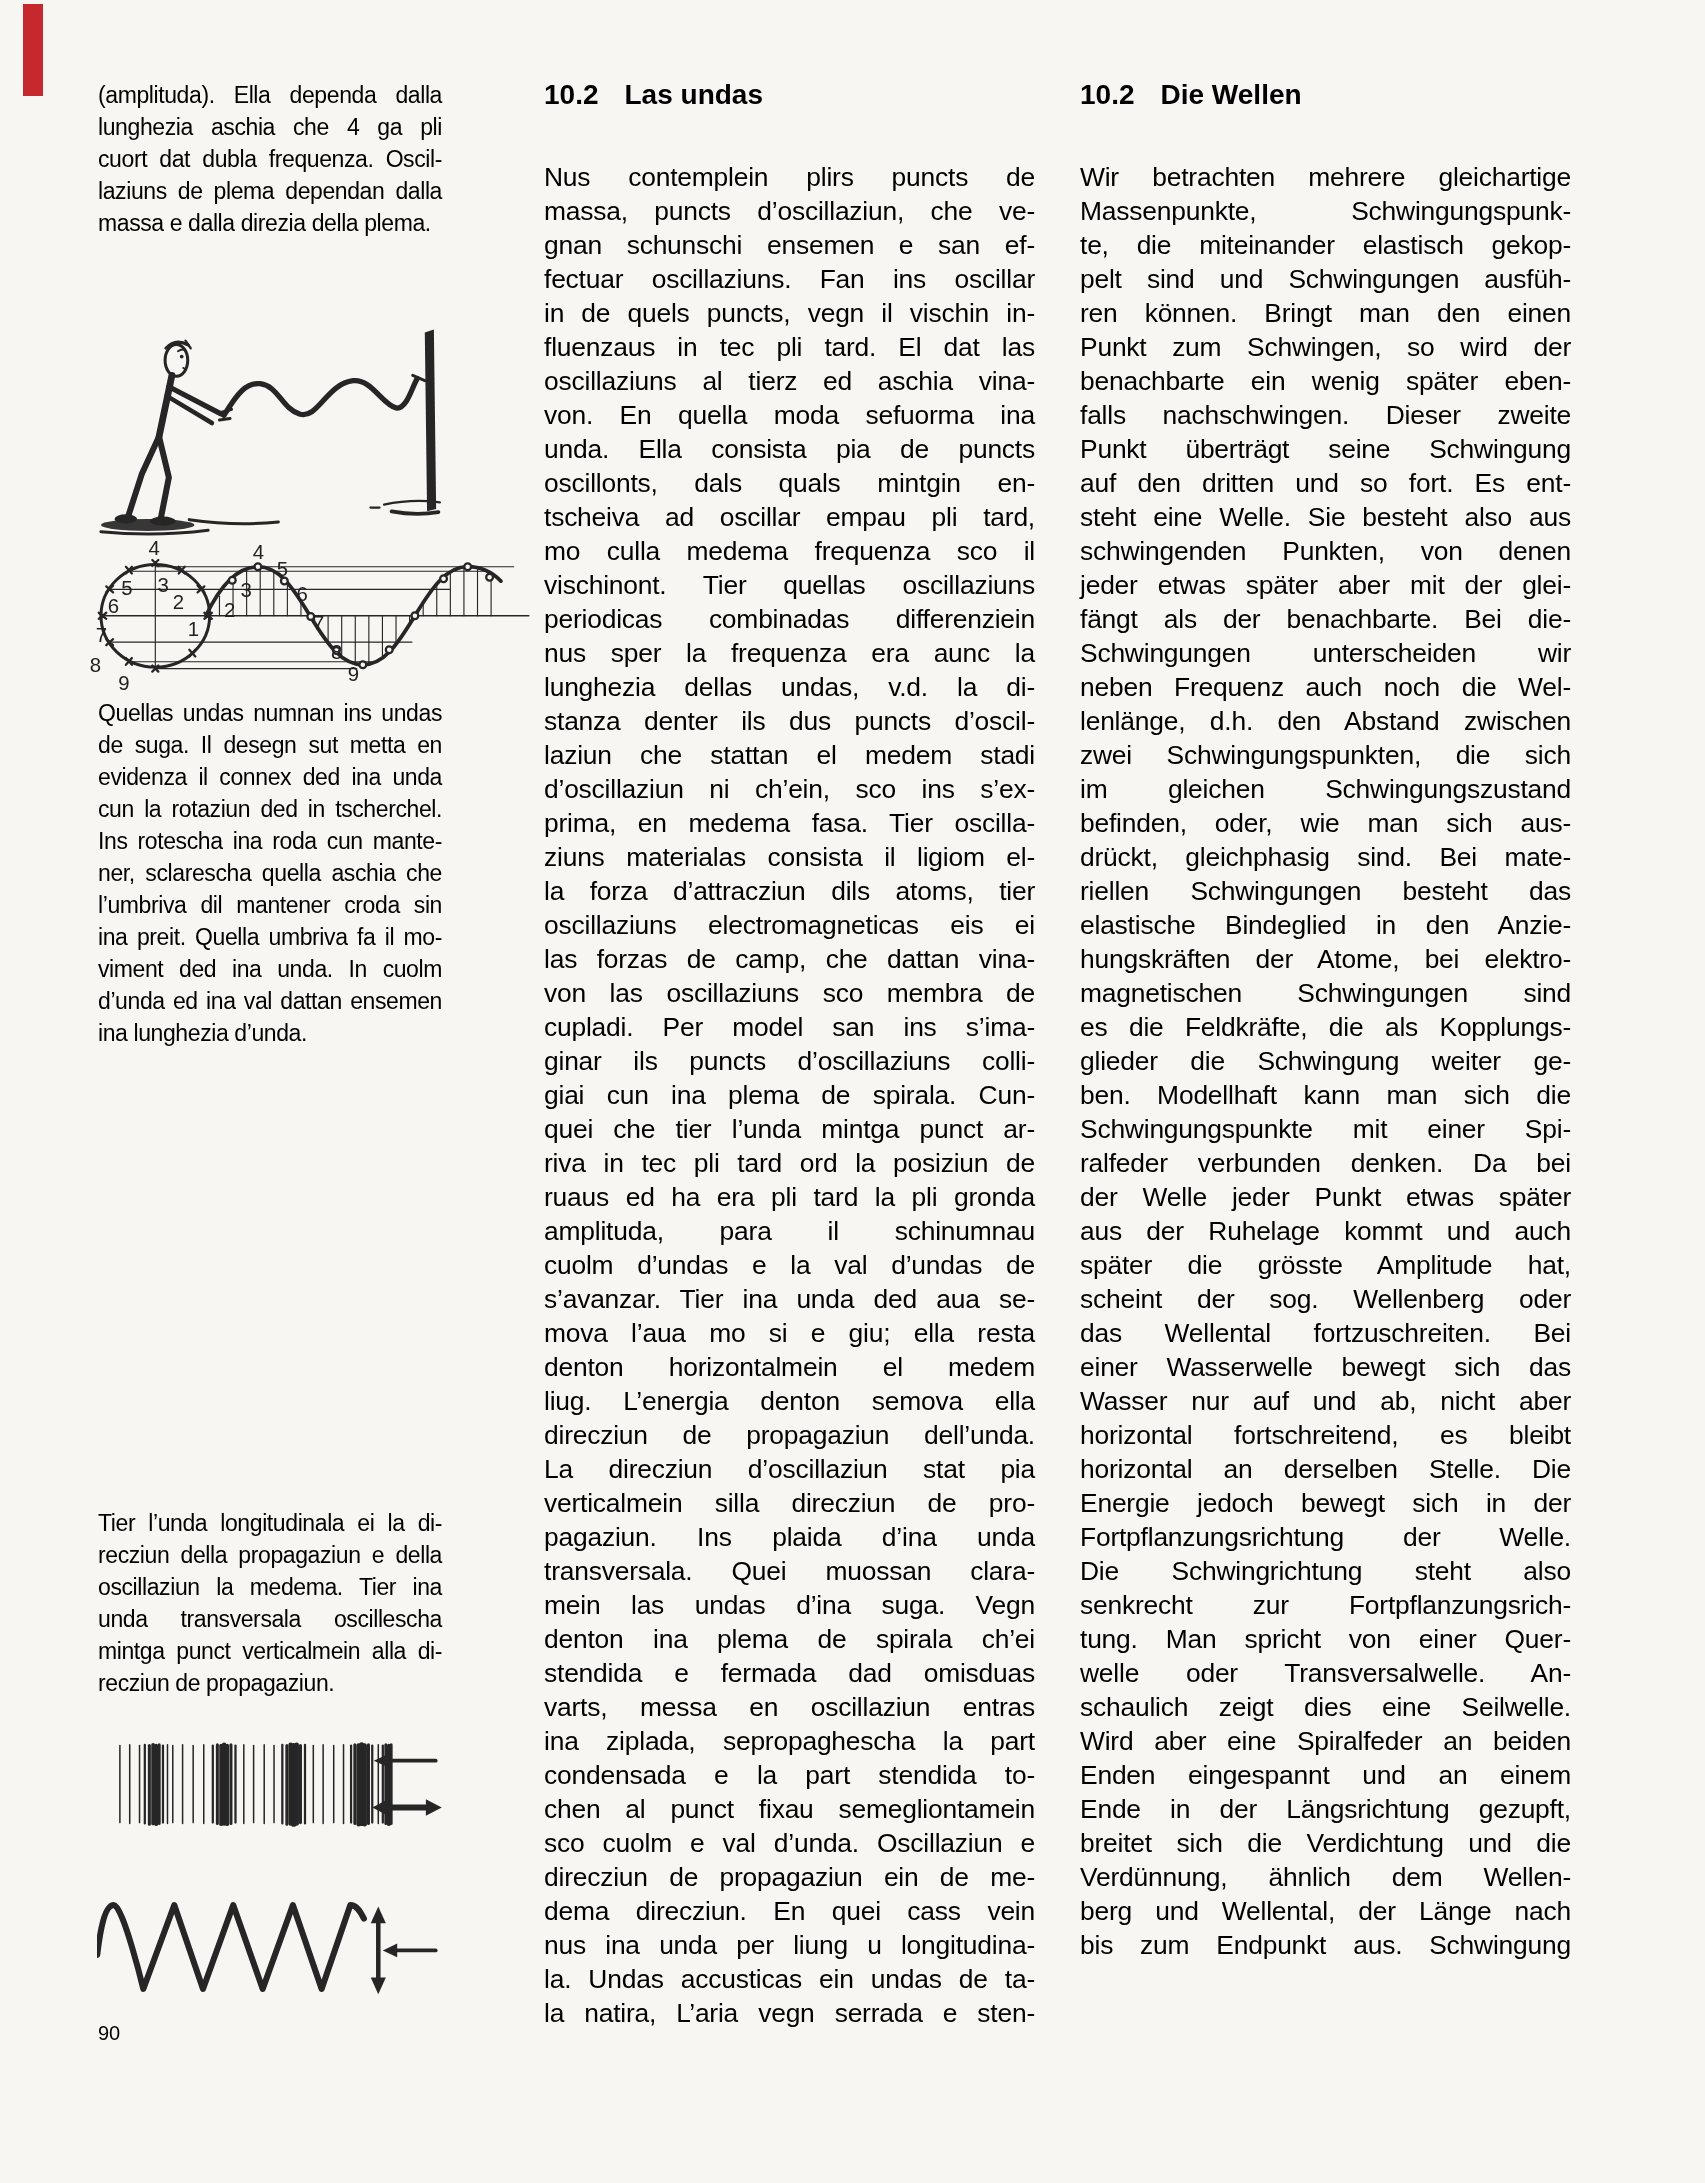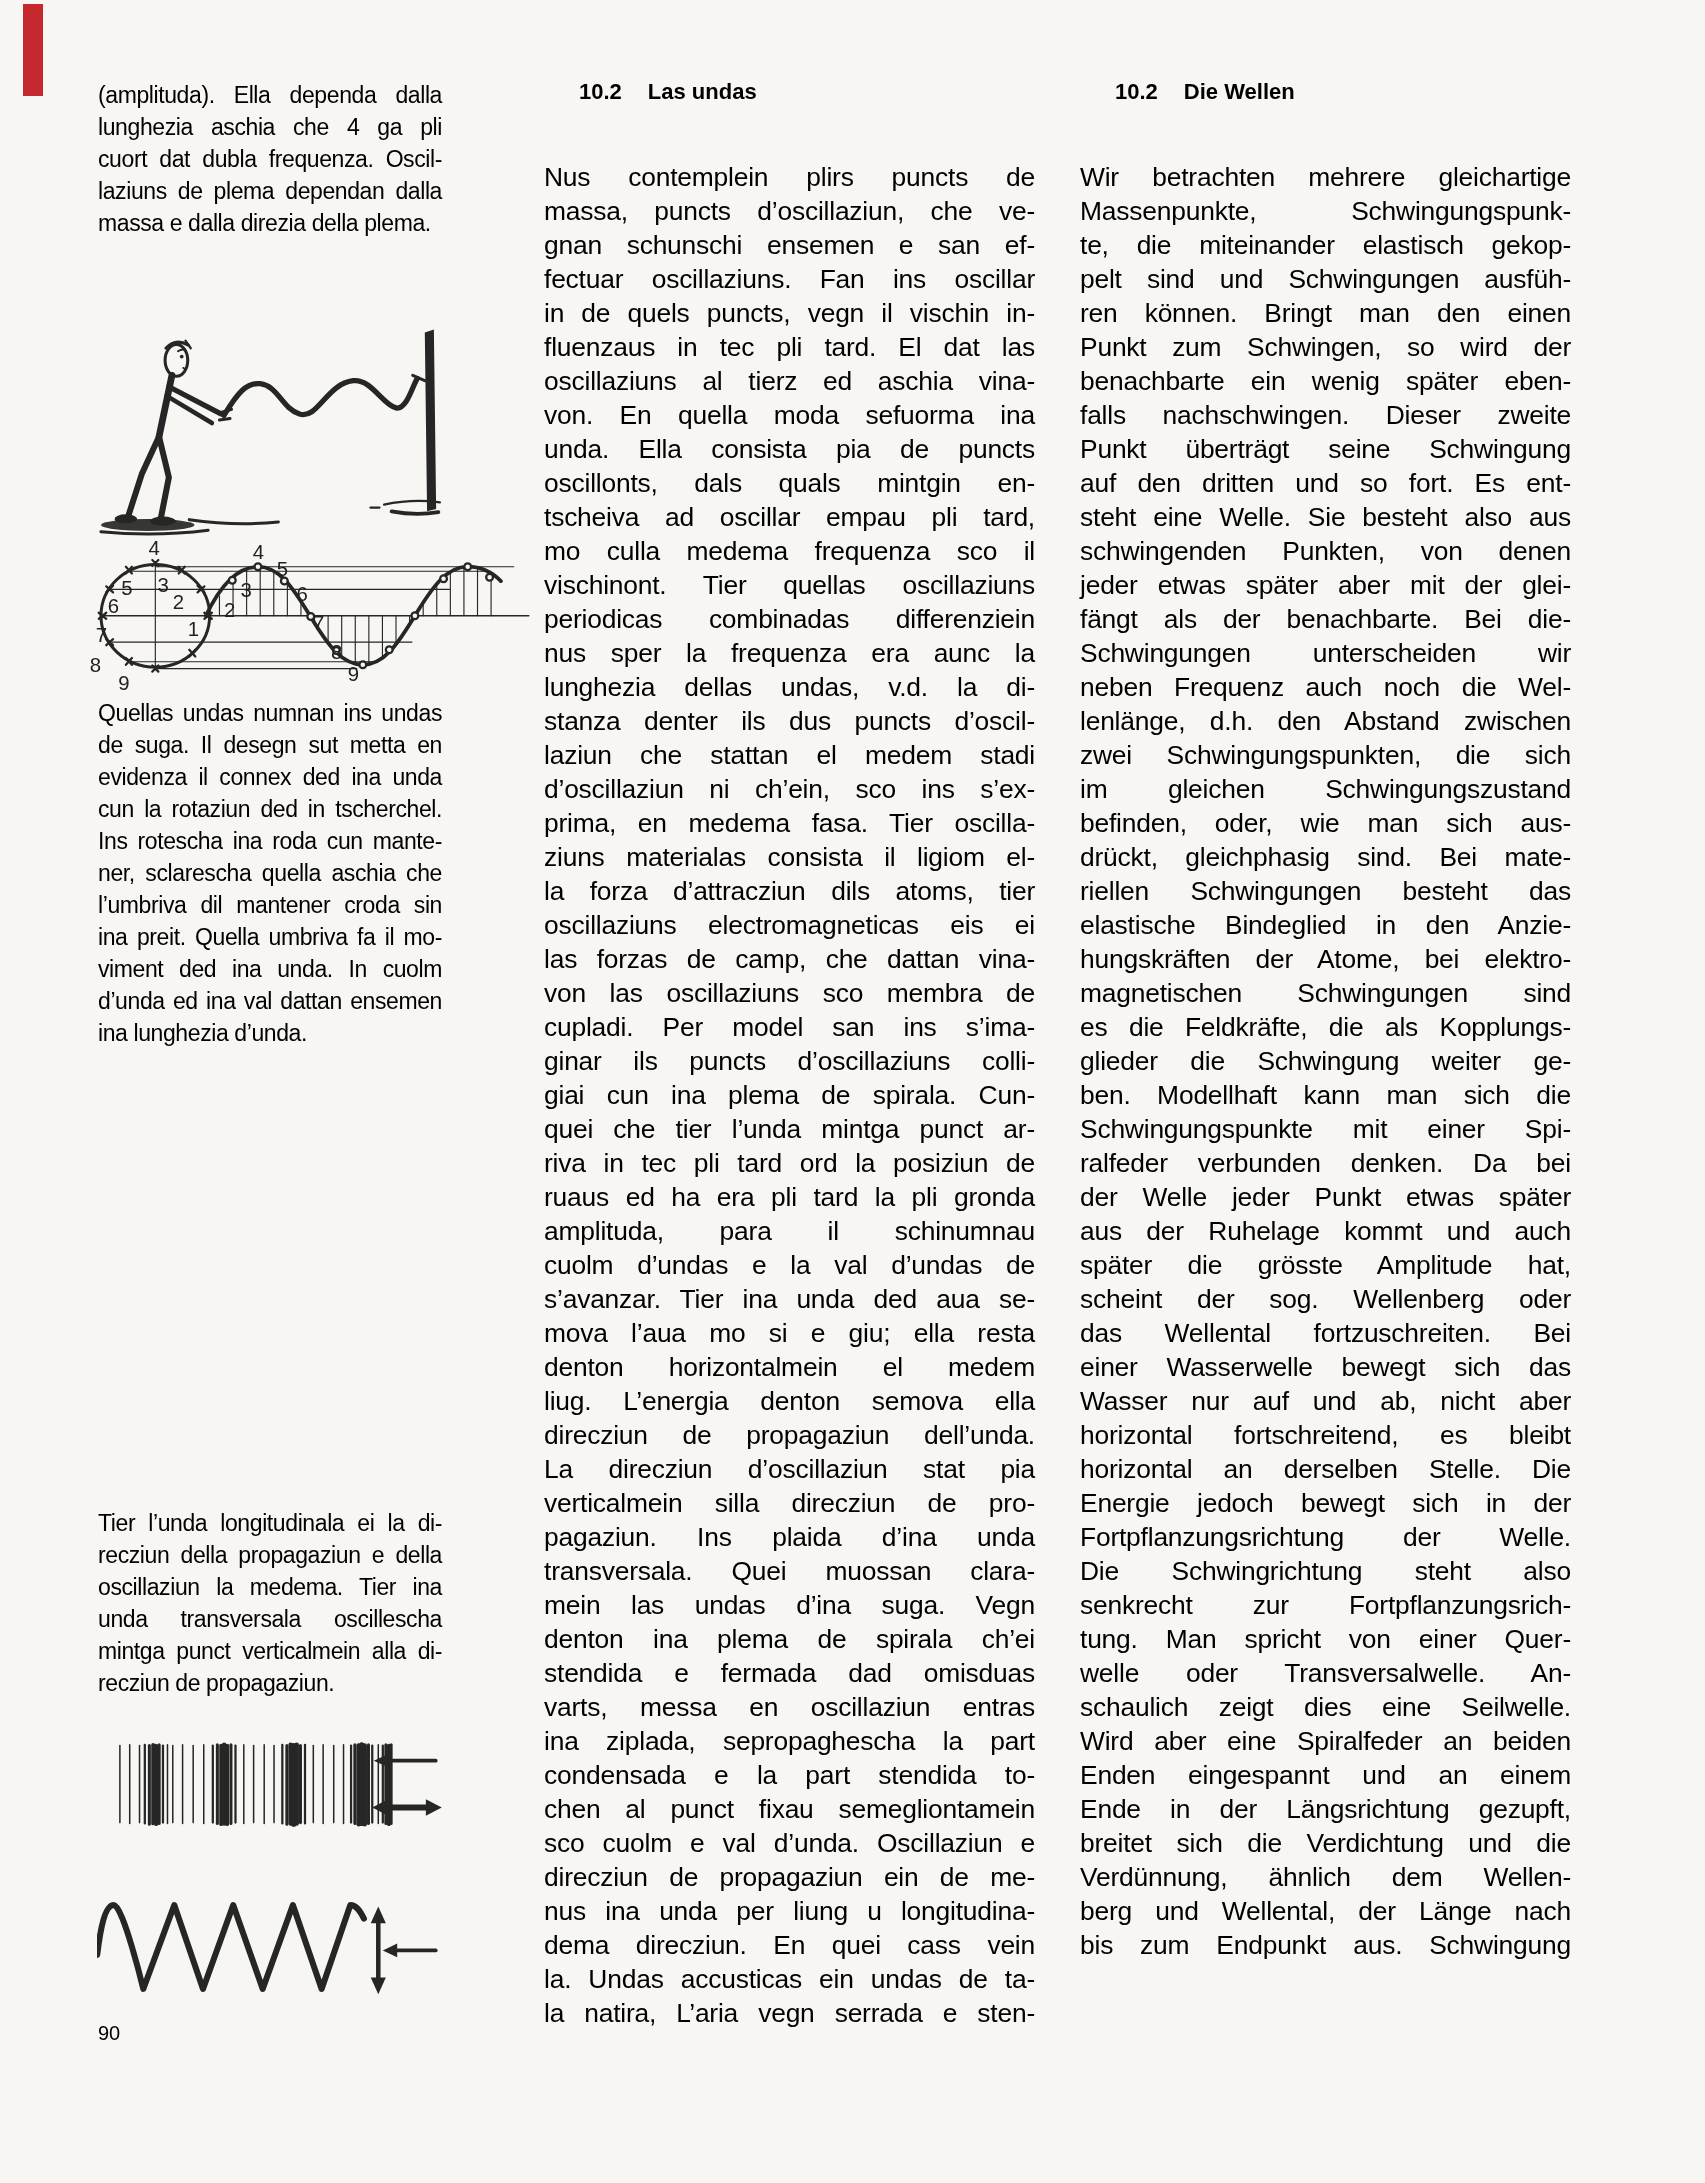--- a/index.html
+++ b/index.html
@@ -14,21 +14,21 @@
   .abs { position:absolute; }
 
   
   .lcol-par { left:98px; width:344px; font-size:23px; line-height:32px; letter-spacing:-0.4px; }
   
   .body-par { width:491px; font-size:26.4px; line-height:34px; letter-spacing:-0.2px; }
 
   .tline { text-align:justify; text-align-last:justify; white-space:nowrap; }
   .tline-last { text-align-last:left; }
 
-  .heading { font-size:22px; font-weight:bold; letter-spacing:0; white-space:nowrap;margin-left:35px; }
+  .heading { font-size:28px; font-weight:bold; letter-spacing:0; white-space:nowrap; }
   .heading .hnum { display:inline-block; margin-right:26px; }
 
   .pagenum { left:98px; top:2022px; font-size:20px; }
 
   svg { display:block; }
   .ink { stroke:#262626; fill:none; stroke-linecap:round; stroke-linejoin:round; }
   .inkfill { fill:#262626; stroke:none; }
   .figlabel { font-family:"Liberation Sans","DejaVu Sans",sans-serif; font-size:27px; fill:#222; }
 </style>
 </head>
@@ -317,22 +317,22 @@
       <div class="tline">transversala. Quei muossan clara-</div>
       <div class="tline">mein las undas d’ina suga. Vegn</div>
       <div class="tline">denton ina plema de spirala ch’ei</div>
       <div class="tline">stendida e fermada dad omisduas</div>
       <div class="tline">varts, messa en oscillaziun entras</div>
       <div class="tline">ina ziplada, sepropaghescha la part</div>
       <div class="tline">condensada e la part stendida to-</div>
       <div class="tline">chen al punct fixau semegliontamein</div>
       <div class="tline">sco cuolm e val d’unda. Oscillaziun e</div>
       <div class="tline">direcziun de propagaziun ein de me-</div>
+      <div class="tline">dema direcziun. En quei cass vein</div>
       <div class="tline">nus ina unda per liung u longitudina-</div>
-      <div class="tline">dema direcziun. En quei cass vein</div>
       <div class="tline">la. Undas accusticas ein undas de ta-</div>
       <div class="tline">la natira, L’aria vegn serrada e sten-</div>
     </div>
 
   <div class="abs heading" style="left:1080px; top:79px;">
     <span class="hnum">10.2</span><span>Die Wellen</span>
   </div>
   <div class="abs body-par" style="left:1080px; top:160px;">
       <div class="tline">Wir betrachten mehrere gleichartige</div>
       <div class="tline">Massenpunkte, Schwingungspunk-</div>

